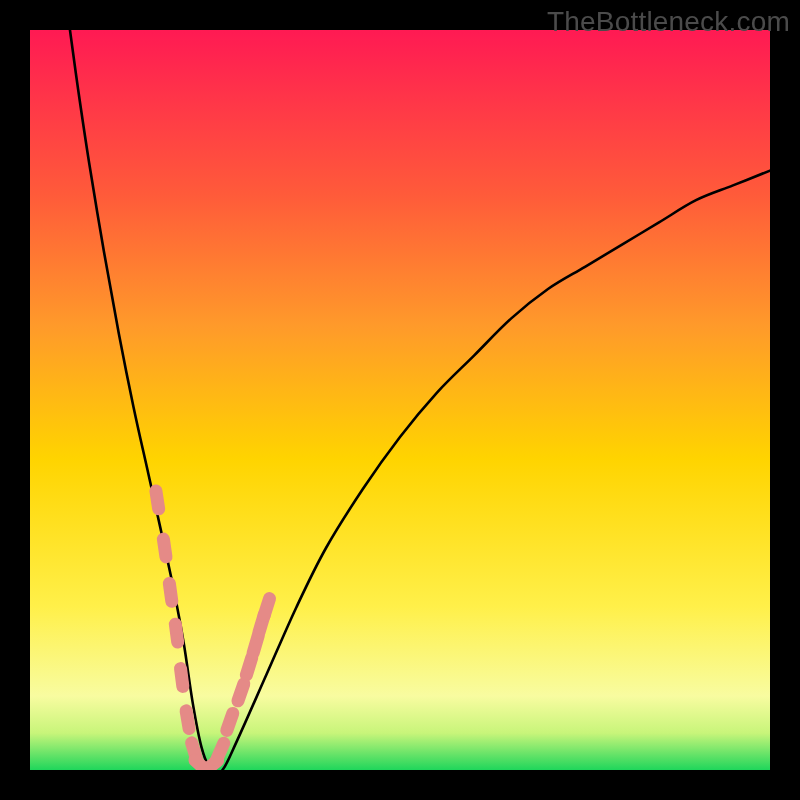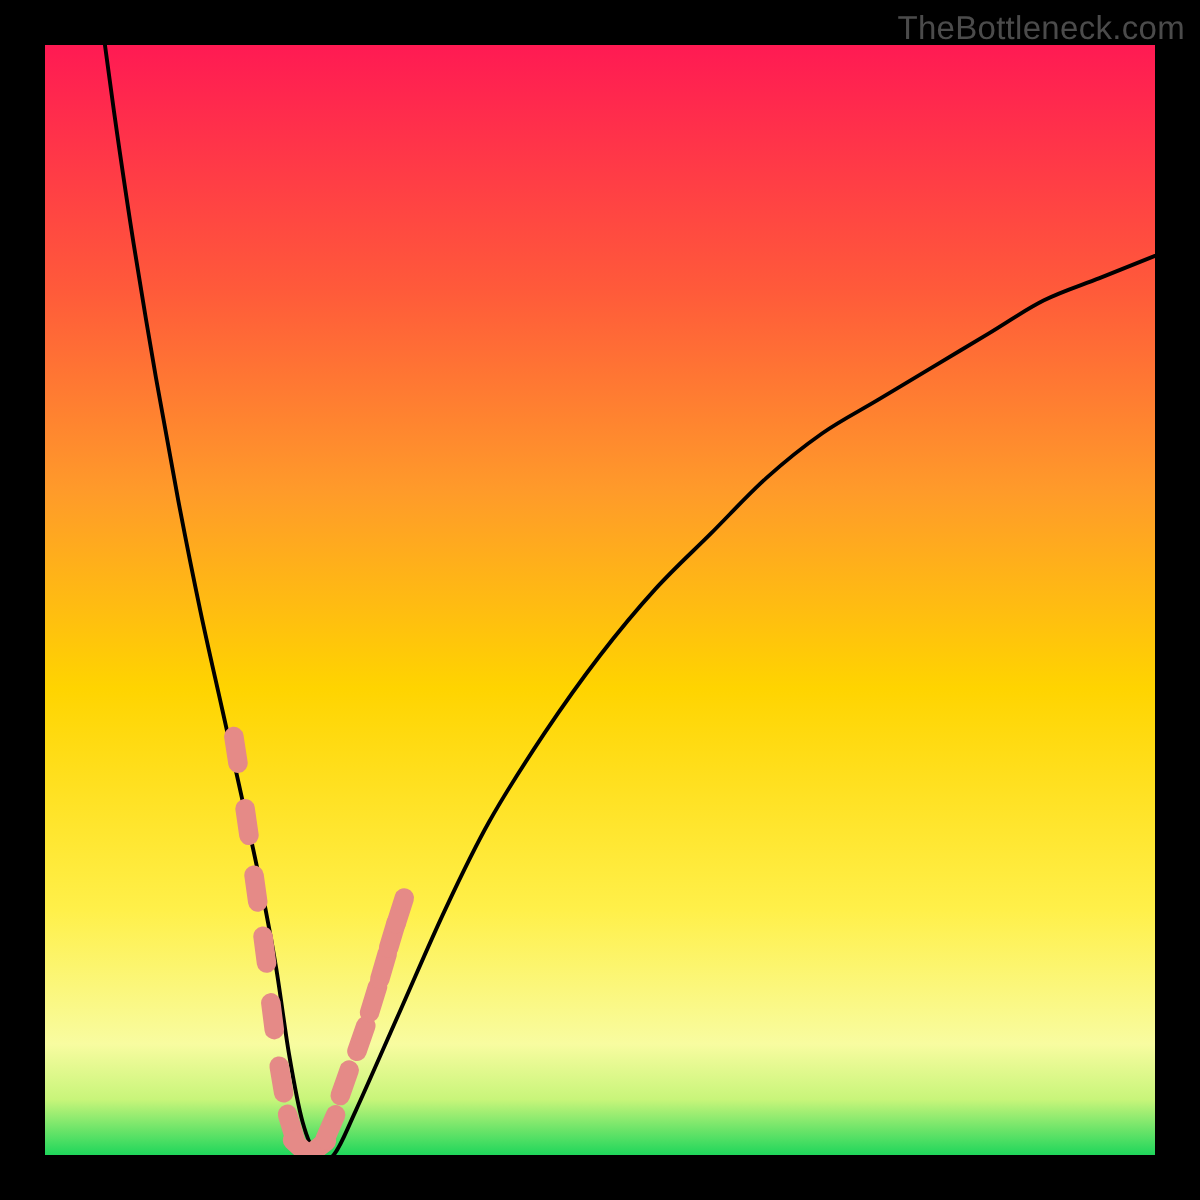--- a/index.html
+++ b/index.html
@@ -27,21 +27,21 @@
   }
   .gradient {
     position: absolute;
     left: 0; top: 0; right: 0; bottom: 0;
   }
   .watermark {
     position: absolute;
     top: 6px;
     right: 10px;
     color: #4b4b4b;
-    font-size: 22px;
+    font-size: 28px;
     font-weight: 500;
     letter-spacing: 0.2px;
     user-select: none;
   }
   svg.curve {
     position: absolute;
     left: 0; top: 0;
     width: 740px; height: 740px;
   }
 </style>

